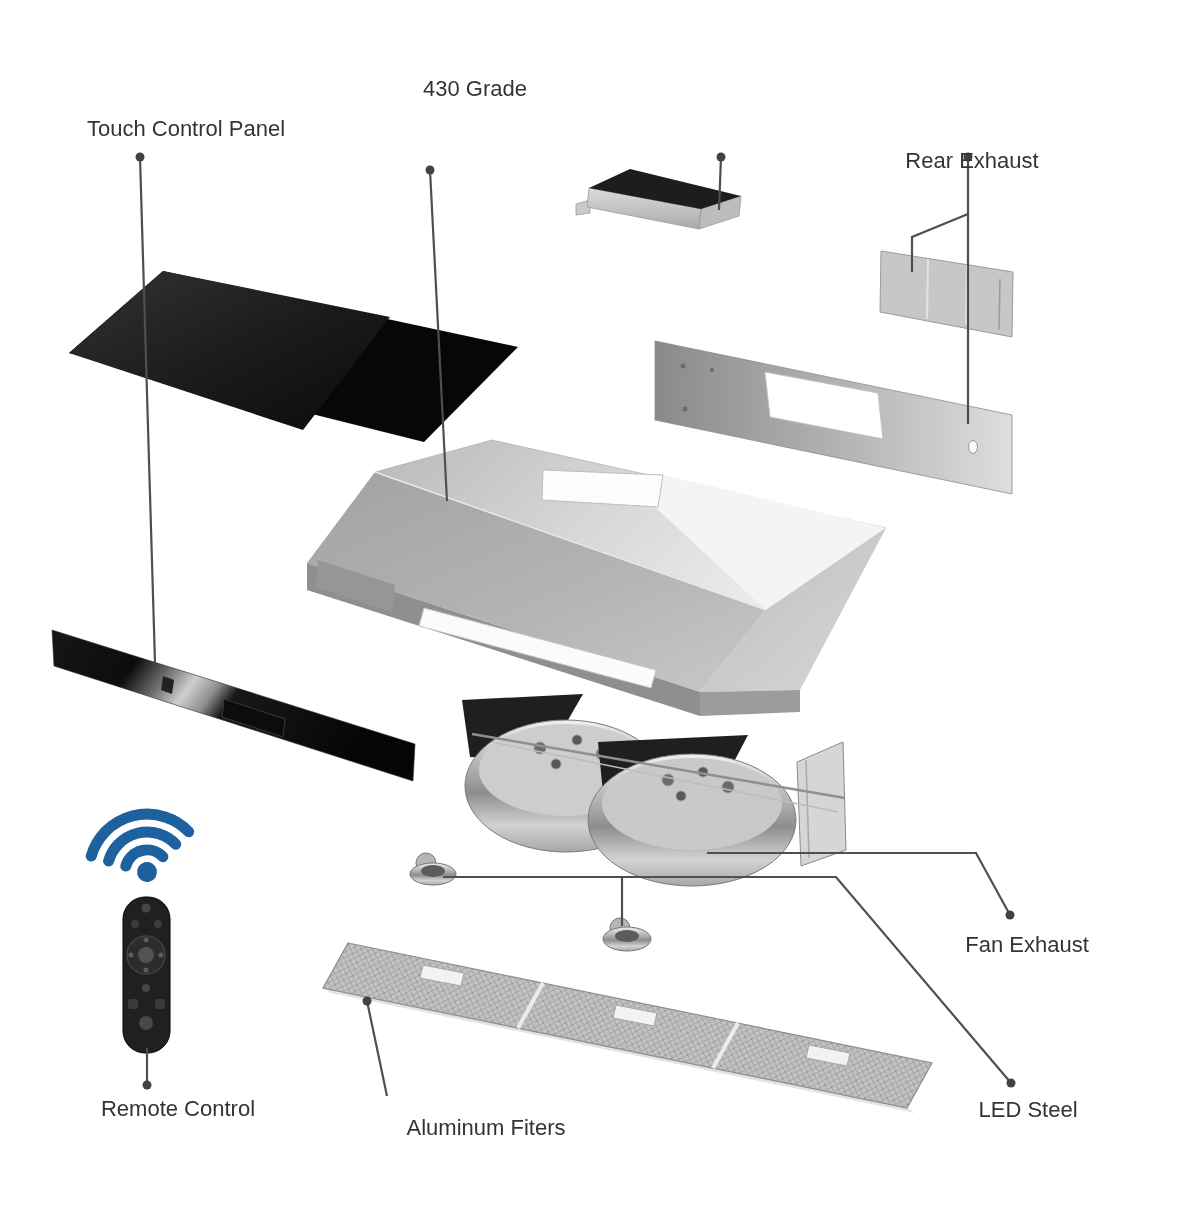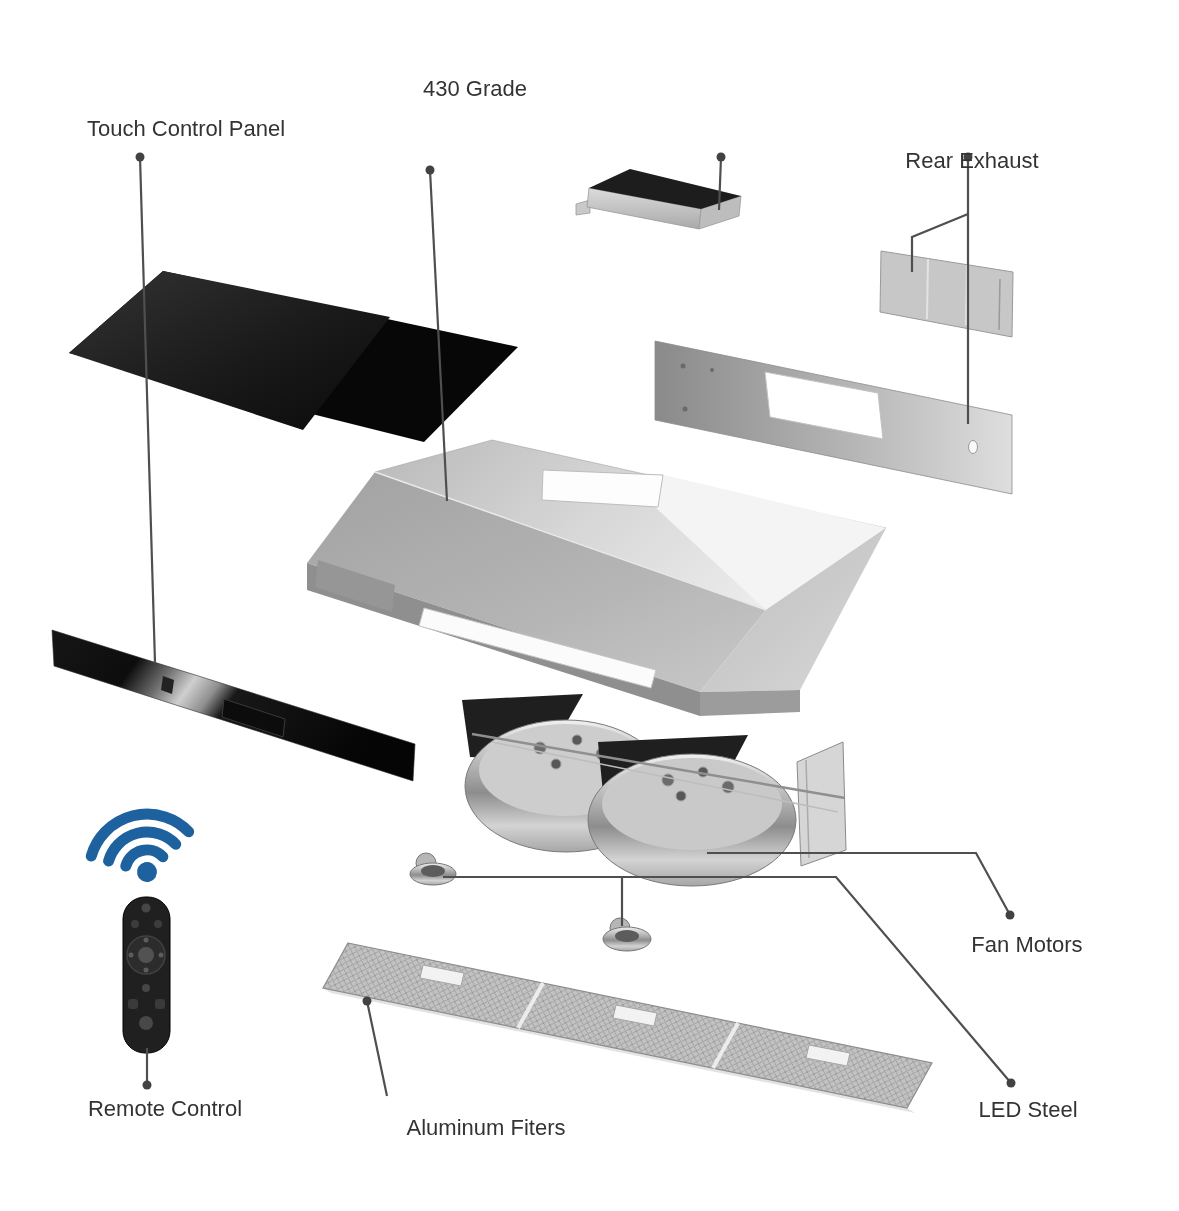--- a/index.html
+++ b/index.html
@@ -217,21 +217,21 @@
 
 <div class="label" style="left:177px;top:109px;margin-left:9px;">Touch Control Panel</div>
 
 <div class="label" style="left:475px;top:69px;">
   <div>430 Grade</div>
 </div>
 
 
 <div class="label" style="left:972px;top:109px;margin-top:32px;">Rear Exhaust</div>
 
-<div class="label" style="left:1027px;top:925px;">Fan Motors</div>
+<div class="label" style="left:1027px;top:925px;">Fan Exhaust</div>
 
 <div class="label" style="left:1028px;top:1090px;">LED Steel</div>
 
 <div class="label" style="left:486px;top:1100px;margin-top:8px;">Aluminum Fiters</div>
 
-<div class="label" style="left:165px;top:1089px;">Remote Control</div>
+<div class="label" style="left:178px;top:1089px;">Remote Control</div>
 
 </div>
 
 </body></html>

